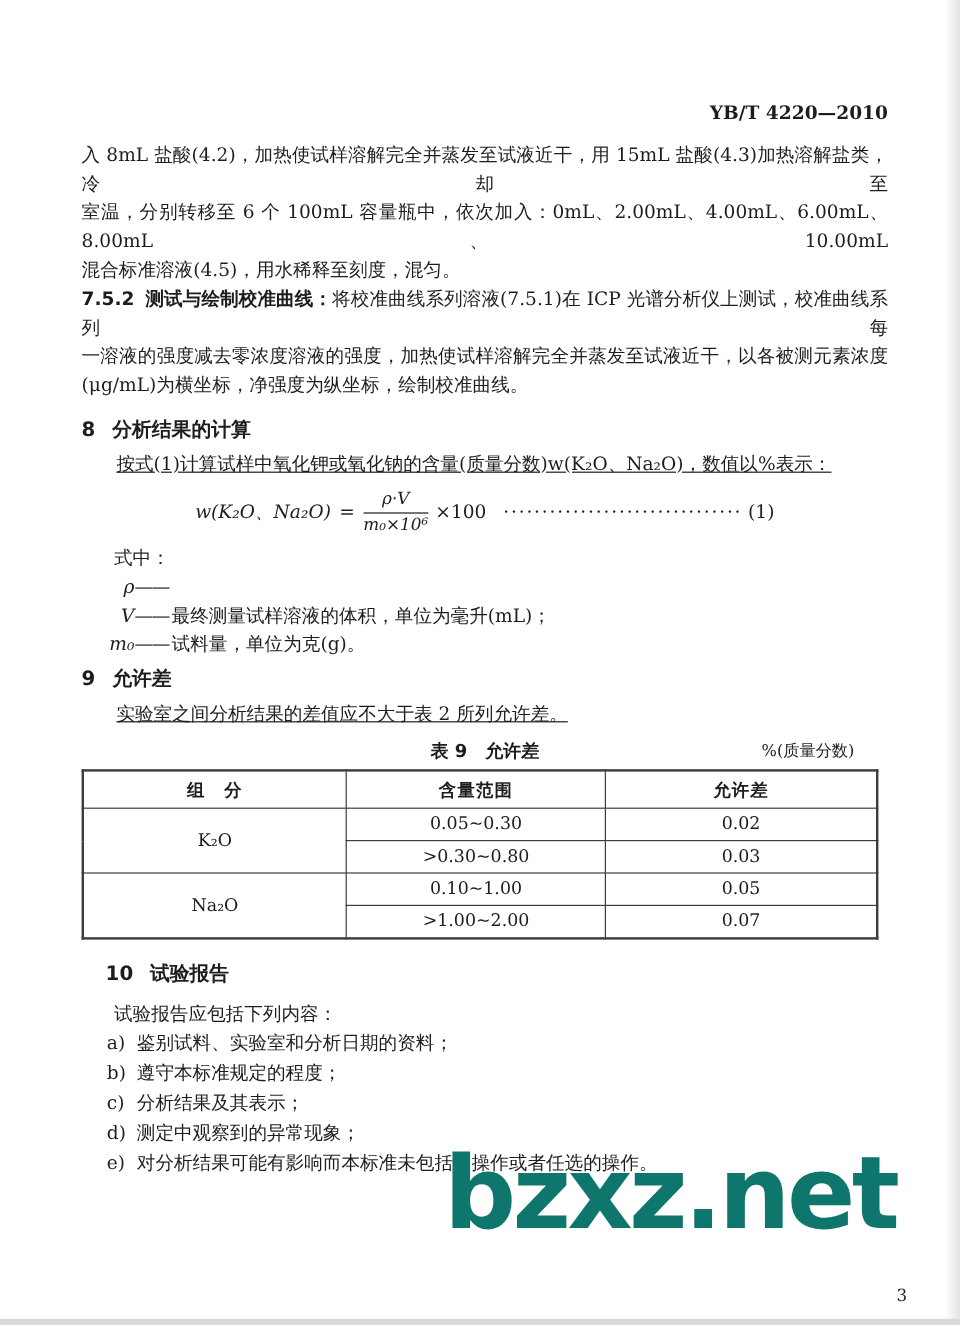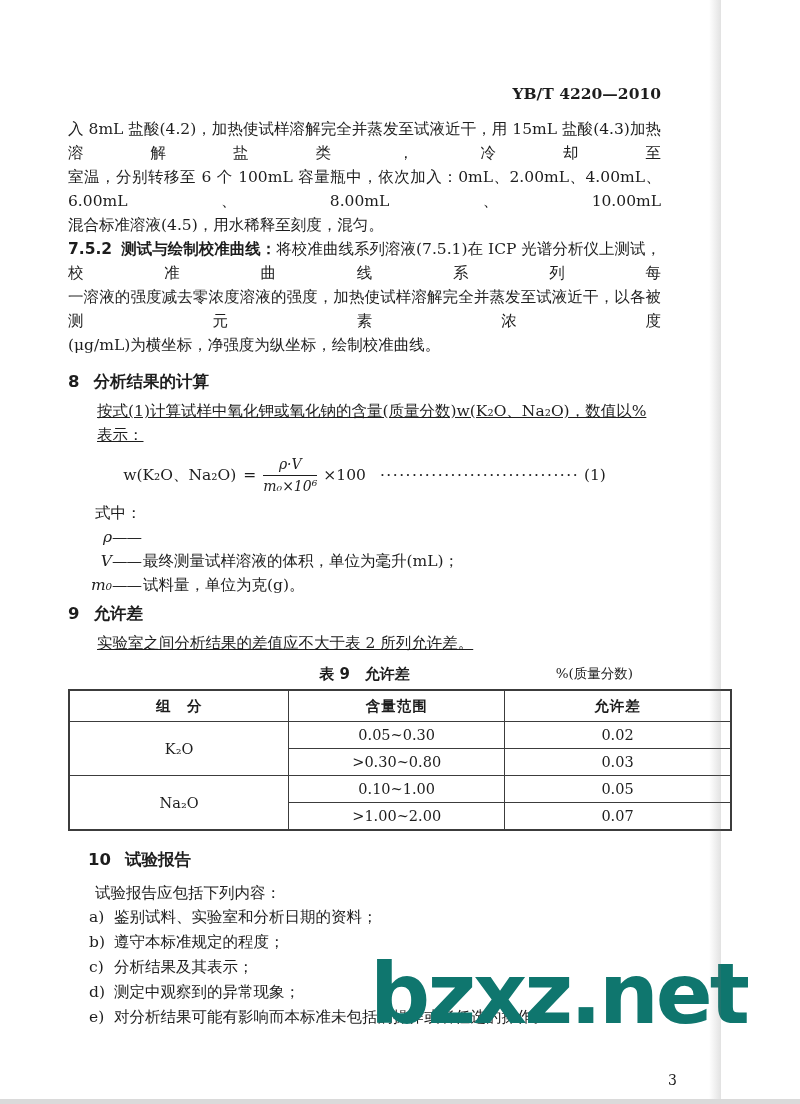--- a/index.html
+++ b/index.html
@@ -1,21 +1,21 @@
 <!DOCTYPE html>
 <html><head>
 <meta charset="utf-8">
 <style>
   html,body{margin:0;padding:0;}
   body{
     width:800px;height:1104px;background:#ffffff;
     font-family:"DejaVu Serif","Liberation Serif",serif;
     color:#1d1d1d;position:relative;overflow:hidden;
   }
-  .page{position:relative;width:721px;height:1104px;}
+  .page{position:relative;width:800px;height:1104px;}
   .content{padding:0 60px 0 68px;position:relative;}
 
   .doc-header{padding-top:84px;text-align:right;font-weight:bold;
     font-size:15.5px;line-height:20px;}
 
   .t{font-size:15.5px;line-height:24px;}
   .jline{text-align:justify;text-align-last:justify;}
   .lline{text-align:left;}
 
   .para1{margin-top:13px;}
@@ -29,21 +29,21 @@
   .h8{margin-top:14px;}
   .h9{margin-top:6px;}
   .h10{margin-top:18px;margin-left:20px;}
   .h-num{display:inline-block;margin-right:14px;}
 
   .indent1{padding-left:29px;margin-top:6px;text-decoration:underline;}
   .indent2{padding-left:27px;margin-top:2px;}
 
   .formula{display:flex;justify-content:center;align-items:center;
     margin-top:4px;height:48px;font-size:15.5px;}
-  .f-var{}
+  .f-var{font-style:italic;}
   .f-eq{margin:0 7px;}
   .frac{display:inline-flex;flex-direction:column;text-align:center;
     font-size:14px;line-height:1.3;margin-right:6px;font-style:italic;}
   .frac .num{border-bottom:1px solid #1d1d1d;padding:0 5px 1px;}
   .frac .den{padding-top:1px;}
   .f-dots{letter-spacing:1.5px;margin:0 4px 0 14px;white-space:nowrap;
     overflow:hidden;max-width:200px;}
   .f-label{}
 
   .defs{margin-top:0;}

